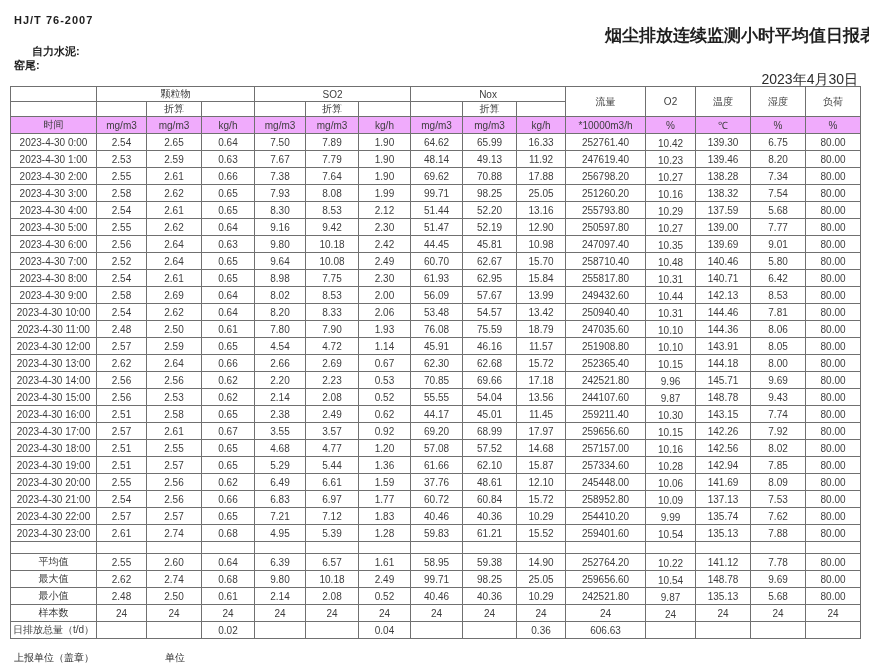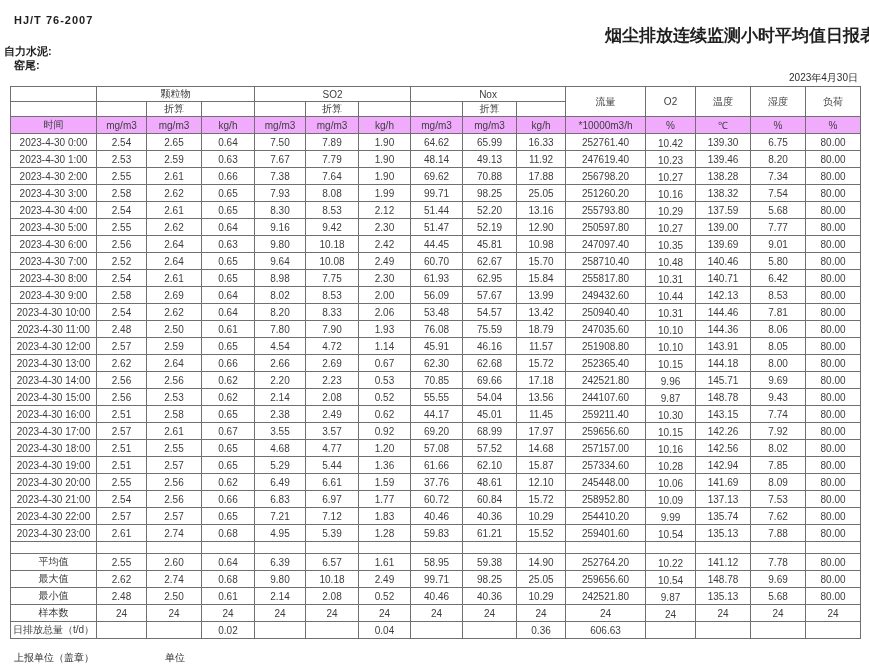--- a/index.html
+++ b/index.html
@@ -1,22 +1,22 @@
 <!DOCTYPE html>
 <html><head>
 <meta charset="utf-8">
 <style>
   html,body{margin:0;padding:0;background:#ffffff;}
   .page{position:relative;width:869px;height:668px;background:#ffffff;overflow:hidden;
         font-family:"Liberation Sans",sans-serif;color:#3d3d3d;}
   .std-code{position:absolute;top:14px;left:14px;font-size:11px;font-weight:bold;color:#1f1f1f;letter-spacing:1px;}
   .doc-title{position:absolute;top:24px;left:8px;width:100%;text-align:right;font-size:17px;font-weight:bold;color:#1f1f1f;}
-  .company{position:absolute;top:44px;left:4px;font-size:11px;font-weight:bold;color:#1f1f1f;}
+  .company{position:absolute;top:44px;left:32px;font-size:11px;font-weight:bold;color:#1f1f1f;}
   .site{position:absolute;top:58px;left:14px;font-size:11px;font-weight:bold;color:#1f1f1f;}
-  .date{position:absolute;top:71px;right:11px;font-size:10px;color:#2b2b2b;}
+  .date{position:absolute;top:71px;right:11px;font-size:14px;color:#2b2b2b;}
   table.report{position:absolute;top:86px;left:10px;width:850px;border-collapse:collapse;table-layout:fixed;
         font-size:10px;color:#3d3d3d;padding-left:32px;}
   table.report td{border:1px solid #707070;text-align:center;vertical-align:middle;
         padding:0;height:15px;overflow:hidden;white-space:nowrap;}
   thead tr.hrowA td, thead tr.hrowB td{height:12px;}
   tr.green td{background:#f0abfc;height:16px;}
   tbody td.o2{vertical-align:bottom;padding-bottom:1px;}
   tr.spacer td{height:10px;}
   td.left{text-align:left;padding-left:2px;}
   .note{position:absolute;top:670px;left:14px;font-size:10px;color:#2b2b2b;}

